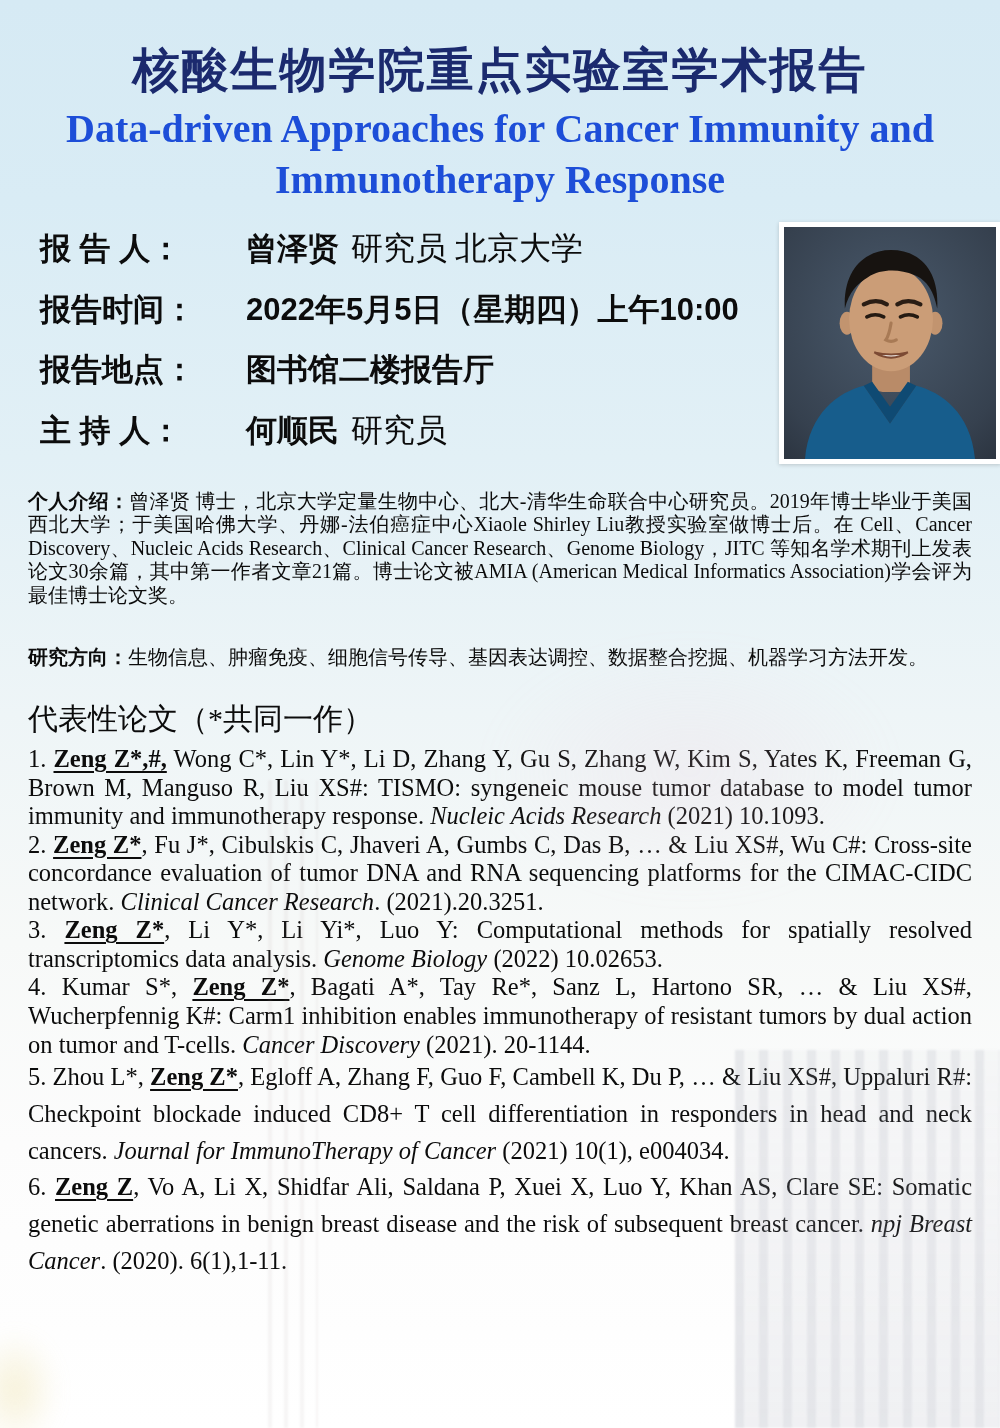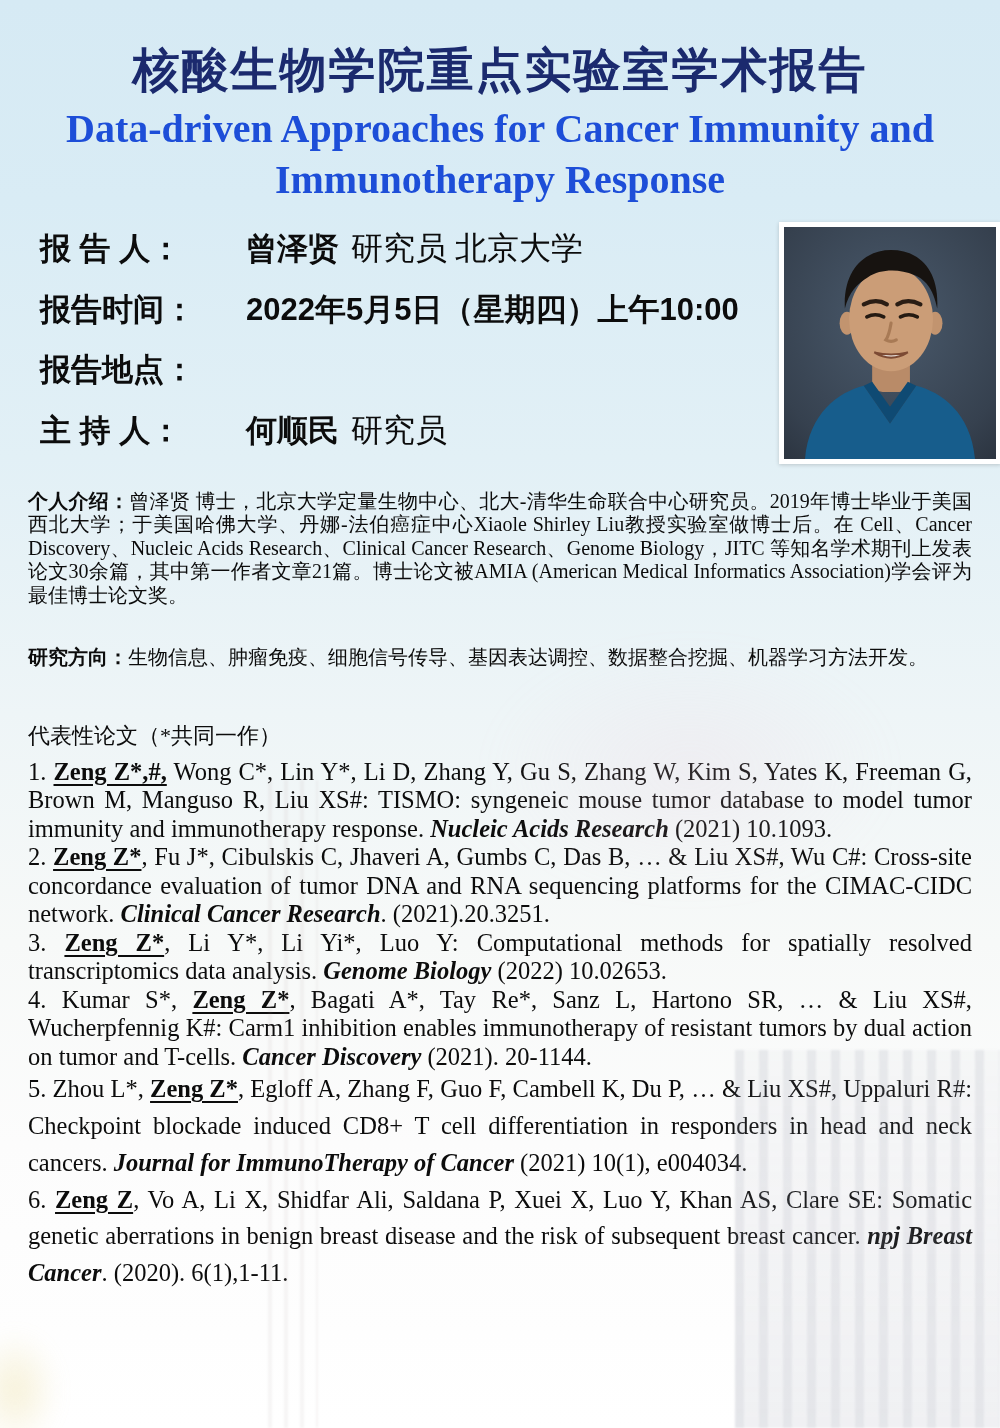--- a/index.html
+++ b/index.html
@@ -57,27 +57,27 @@
   }
   .photo-frame svg{display:block;width:100%;height:100%;}
 
   .para{
     margin:16px 28px;text-align:justify;font-size:20px;line-height:1.18;
   }
   .bio{margin-top:40px;}
   .research{margin-top:38px;}
   .para-label{font-family:"Liberation Sans","DejaVu Sans",sans-serif;font-weight:bold;}
 
-  .pub-heading{margin:54px 28px 8px 28px;font-size:22px;line-height:1.2;}
+  .pub-heading{margin:32px 28px 8px 28px;font-size:30px;line-height:1.2;}
 
   .pubs{margin:0 28px;}
   .pub{margin:0;text-align:justify;font-size:24.5px;line-height:1.165;}
   .pub-wide{line-height:1.5;}
   .seg-name{font-weight:bold;text-decoration:underline;text-decoration-thickness:2px;text-underline-offset:4px;}
-  .seg-journal{font-weight:bold;font-style:italic;}
+  .seg-journal{font-weight:normal;font-style:italic;}
 </style>
 </head>
 <body>
 
 <div class="page">
 
   <div class="wm wm-pink"></div>
   <div class="wm wm-mid"></div>
   <div class="wm wm-right"></div>
   <div class="wm wm-yellow"></div>
@@ -91,20 +91,21 @@
       <span>
         <span class="info-name">曾泽贤</span><span class="info-suffix">研究员 北京大学</span>
       </span>
     </div>
     <div class="info-row">
       <span class="info-label">报告时间：</span>
       <span class="info-strong">2022年5月5日（星期四）上午10:00</span>
     </div>
     <div class="info-row">
       <span class="info-label">报告地点：</span>
+      <span class="info-strong">图书馆二楼报告厅</span>
     </div>
     <div class="info-row">
       <span class="info-label">主 持 人：</span>
       <span>
         <span class="info-name">何顺民</span><span class="info-suffix">研究员</span>
       </span>
     </div>
   </div>
 
   <div class="photo-frame">

